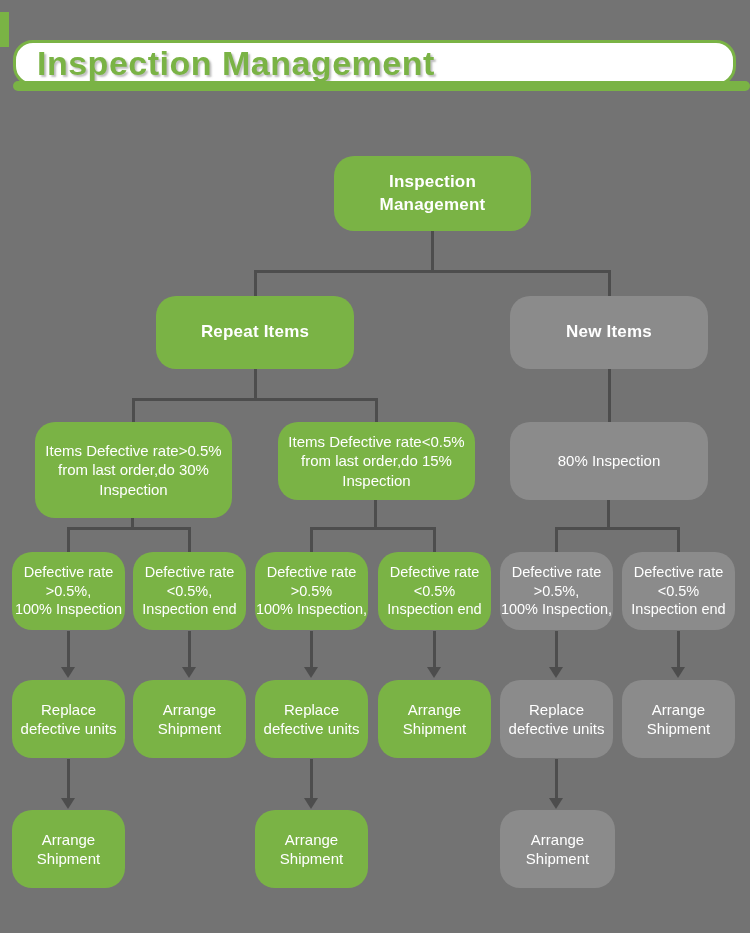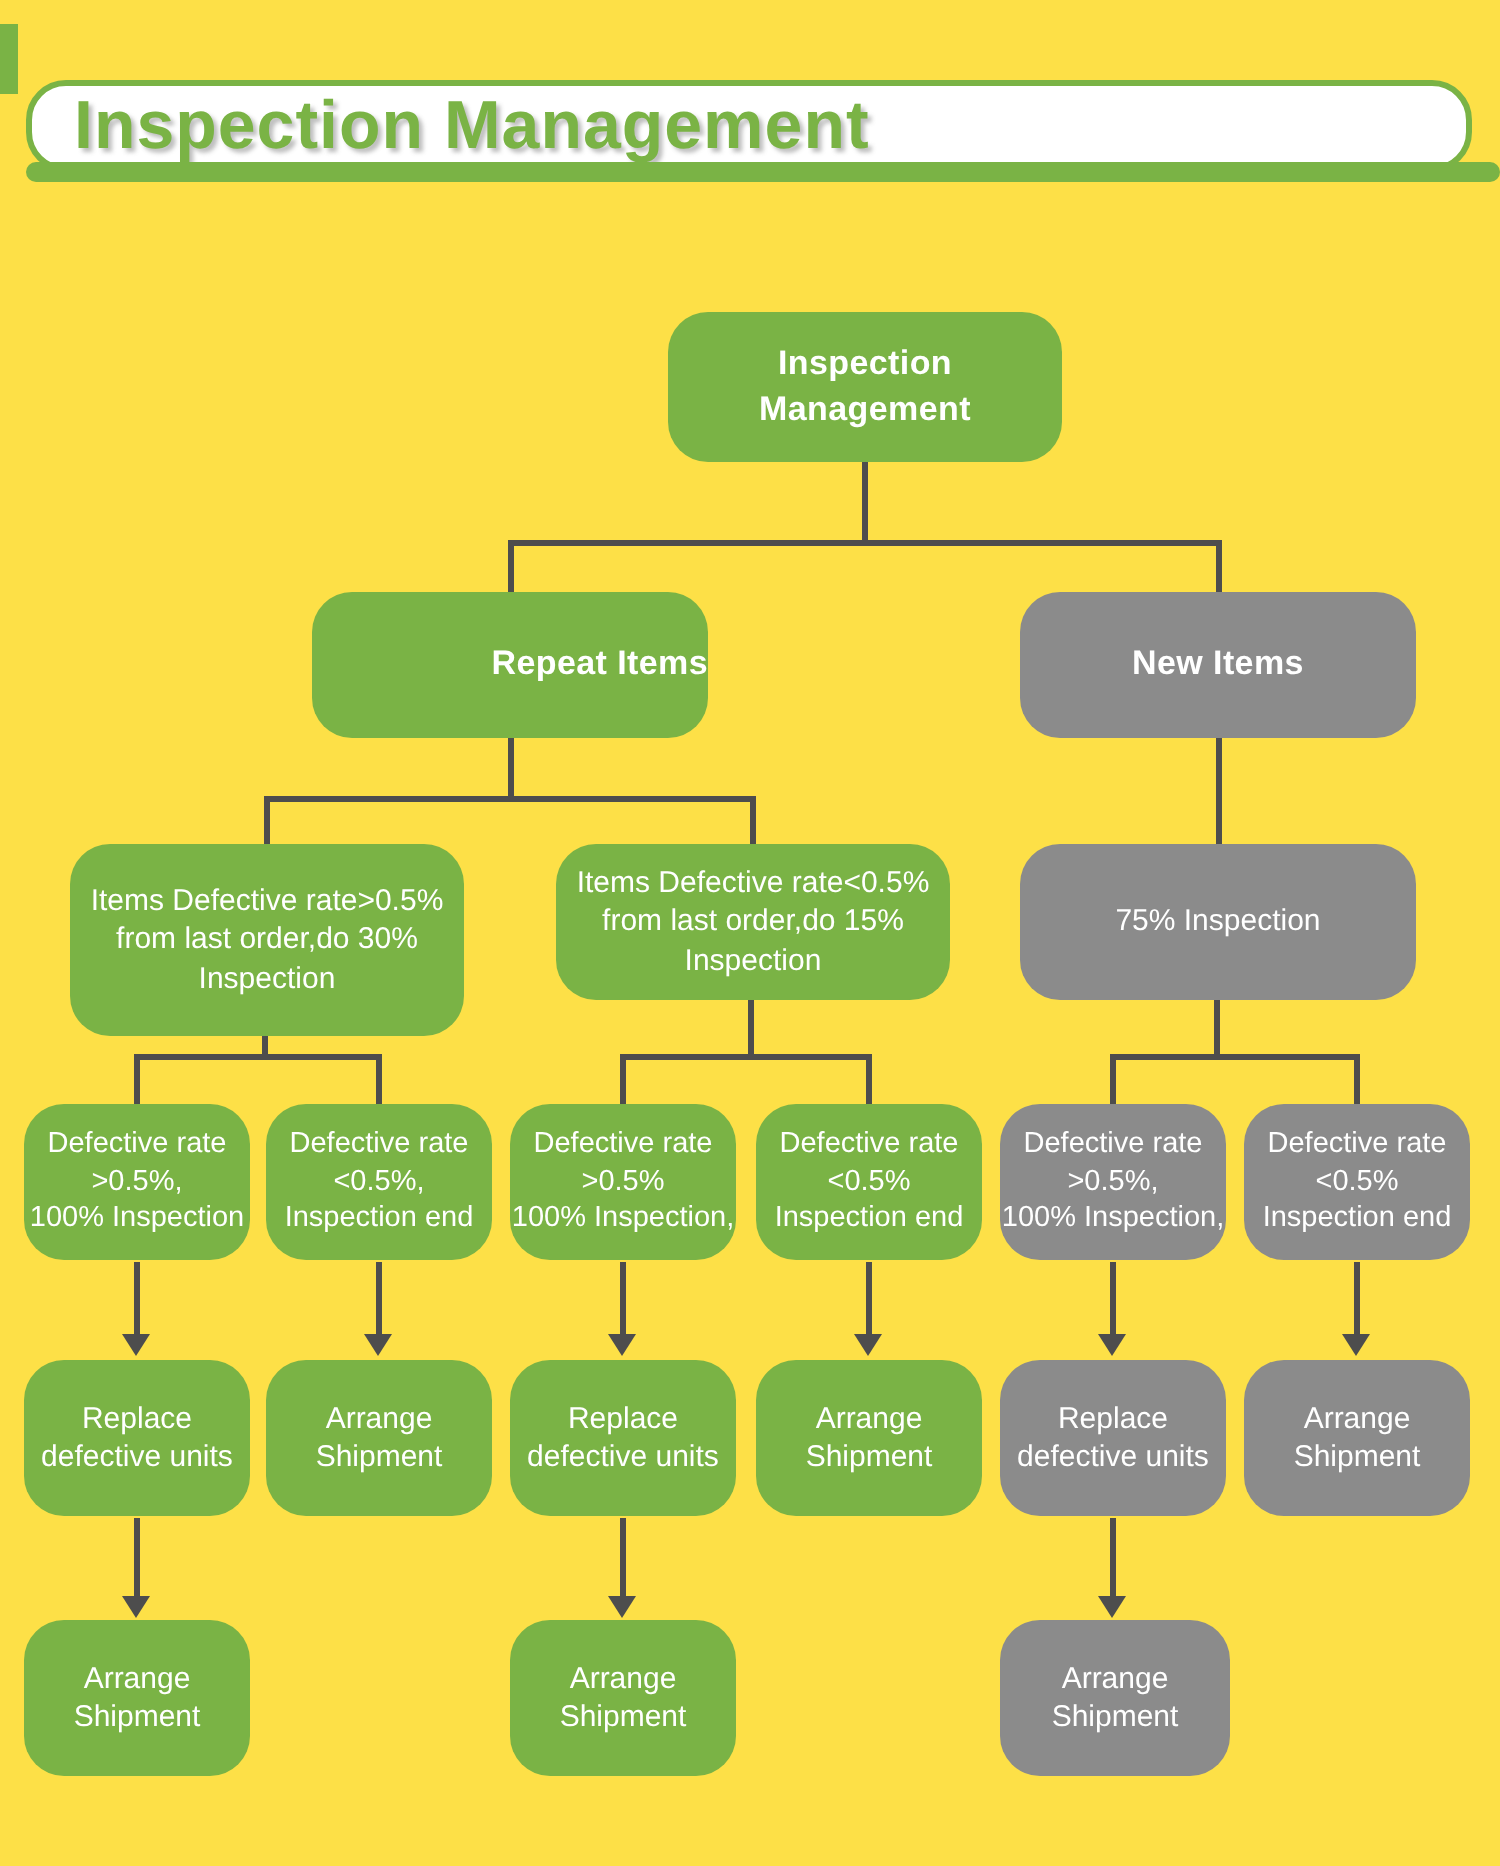--- a/index.html
+++ b/index.html
@@ -1,18 +1,18 @@
 <!DOCTYPE html>
 <html style="--green: #7ab345; --gray: #8b8b8b; --line: #4d4d4d;"><head>
 <meta charset="utf-8">
 <style>
   :root { --green:#7ab345; --gray:#8b8b8b; --line:#4d4d4d; }
   * { box-sizing:border-box; }
   body { margin:0; background:#ffffff; font-family:"Liberation Sans", sans-serif; }
-  .page { position:relative; width:750px; height:933px; background:#fde047; overflow:hidden; }
+  .page { position:relative; width:750px; height:933px; background:#737373; overflow:hidden; }
 
   
   .header-accent { position:absolute; left:0; top:12px; width:9px; height:35px; background:var(--green); }
   .header-box { position:absolute; left:13px; top:40px; width:723px; height:46px;
                 border:3px solid var(--green); border-radius:20px;
                 display:flex; align-items:center; padding-left:21px; background:#fff; }
   .header-rule { position:absolute; left:13px; top:81px; width:737px; height:10px;
                  background:var(--green); border-radius:6px; }
   .header-title { font-size:34px; font-weight:bold; color:var(--green); letter-spacing:0.5px;
                   text-shadow:2px 2px 2px rgba(110,110,110,0.45); white-space:nowrap; }
@@ -76,38 +76,38 @@
       <div class="arrow-line" style="left: 67px; top: 759px; height: 39px;"></div>
       <div class="arrow-head" style="left: 61px; top: 798px;"></div>
       <div class="arrow-line" style="left: 310px; top: 759px; height: 39px;"></div>
       <div class="arrow-head" style="left: 304px; top: 798px;"></div>
       <div class="arrow-line" style="left: 555px; top: 759px; height: 39px;"></div>
       <div class="arrow-head" style="left: 549px; top: 798px;"></div>
       <div class="node green bold" style="left: 334px; top: 156px; width: 197px; height: 75px; font-size: 17px;">
         <span>Inspection
 Management</span>
       </div>
-      <div class="node green bold" style="left: 156px; top: 296px; width: 198px; height: 73px; font-size: 17px; text-align: right;">
+      <div class="node green bold" style="left: 156px; top: 296px; width: 198px; height: 73px; font-size: 17px;">
         <span>Repeat Items</span>
       </div>
       <div class="node gray bold" style="left: 510px; top: 296px; width: 198px; height: 73px; font-size: 17px;">
         <span>New Items</span>
       </div>
       <div class="node green" style="left: 35px; top: 422px; width: 197px; height: 96px; font-size: 15px;">
         <span>Items Defective rate&gt;0.5%
 from last order,do 30%
 Inspection</span>
       </div>
       <div class="node green" style="left: 278px; top: 422px; width: 197px; height: 78px; font-size: 15px;">
         <span>Items Defective rate&lt;0.5%
 from last order,do 15%
 Inspection</span>
       </div>
       <div class="node gray" style="left: 510px; top: 422px; width: 198px; height: 78px; font-size: 15px;">
-        <span>75% Inspection</span>
+        <span>80% Inspection</span>
       </div>
       <div class="node green" style="left: 12px; top: 552px; width: 113px; height: 78px; font-size: 14.5px;">
         <span>Defective rate
 &gt;0.5%,
 100% Inspection</span>
       </div>
       <div class="node green" style="left: 133px; top: 552px; width: 113px; height: 78px; font-size: 14.5px;">
         <span>Defective rate
 &lt;0.5%,
 Inspection end</span>

